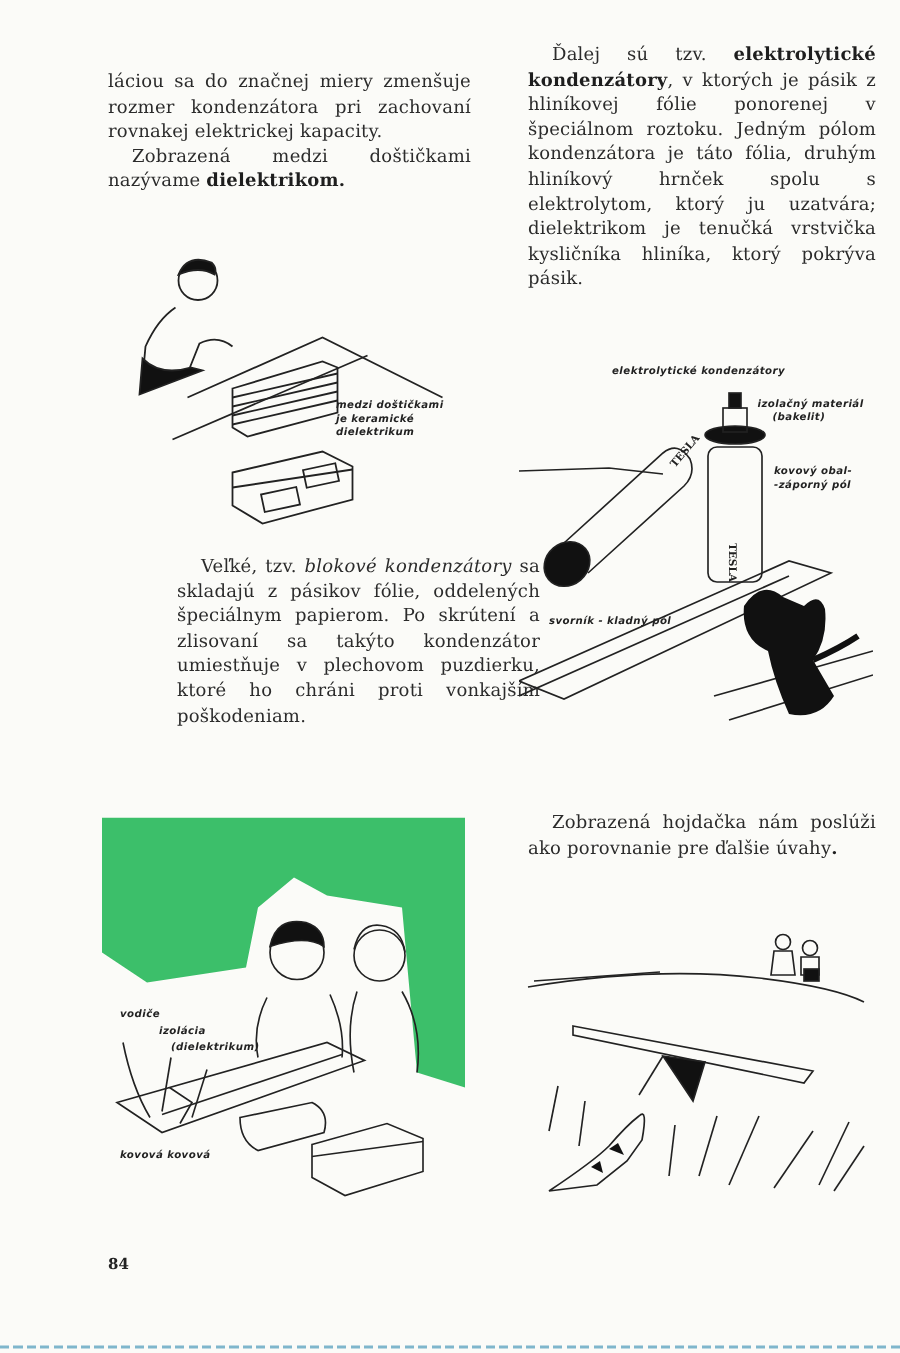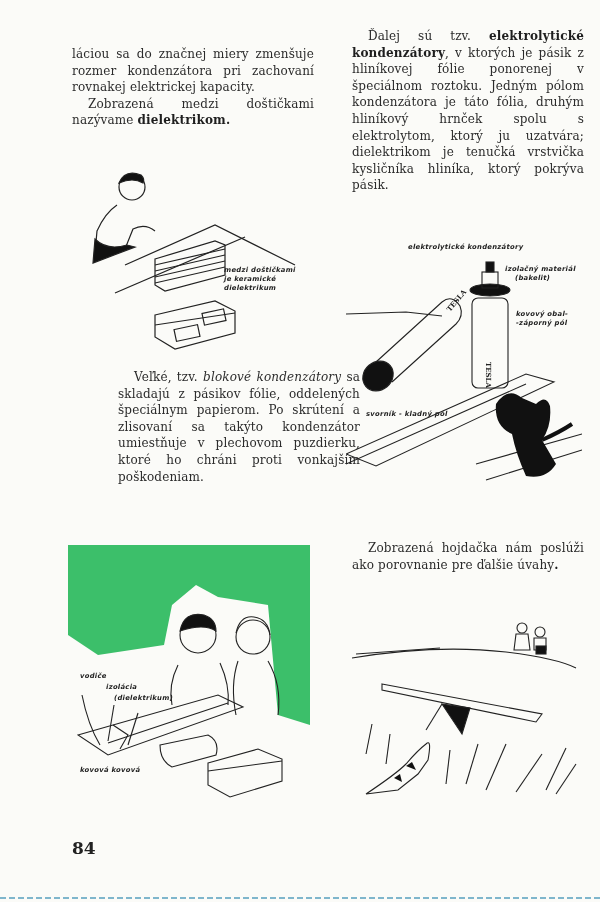--- a/index.html
+++ b/index.html
@@ -18,21 +18,21 @@
   b { font-weight:bold; color:#1e1e1e; }
   i { font-style:italic; }
   .ill { position:absolute; }
   .ill svg { width:100%; height:100%; display:block; }
   .caption {
     position:absolute; font-family:"DejaVu Sans","Liberation Sans",sans-serif;
     font-style:italic; font-weight:bold; font-size:6.8px; line-height:9px;
     color:#222; letter-spacing:0.3px; white-space:nowrap;
   }
   .page-number {
-    position:absolute; left:72px; top:838px; font-size:17px; font-weight:bold;
+    position:absolute; left:72px; top:838px; font-size:10px; font-weight:bold;
     font-family:"DejaVu Serif","Liberation Serif",serif; color:#222;
   }
   .page-edge {
     position:absolute; left:0; top:897px; width:600px; height:2px;
     background:repeating-linear-gradient(90deg,#7fb6cc 0 6px,transparent 6px 9px);
   }
 </style>
 </head>
 <body>
 

